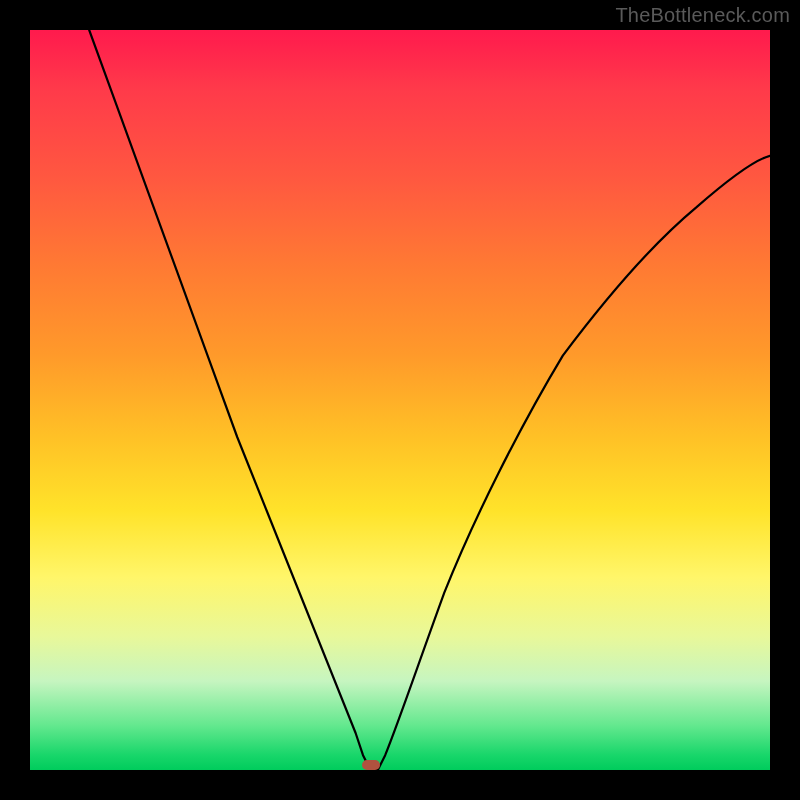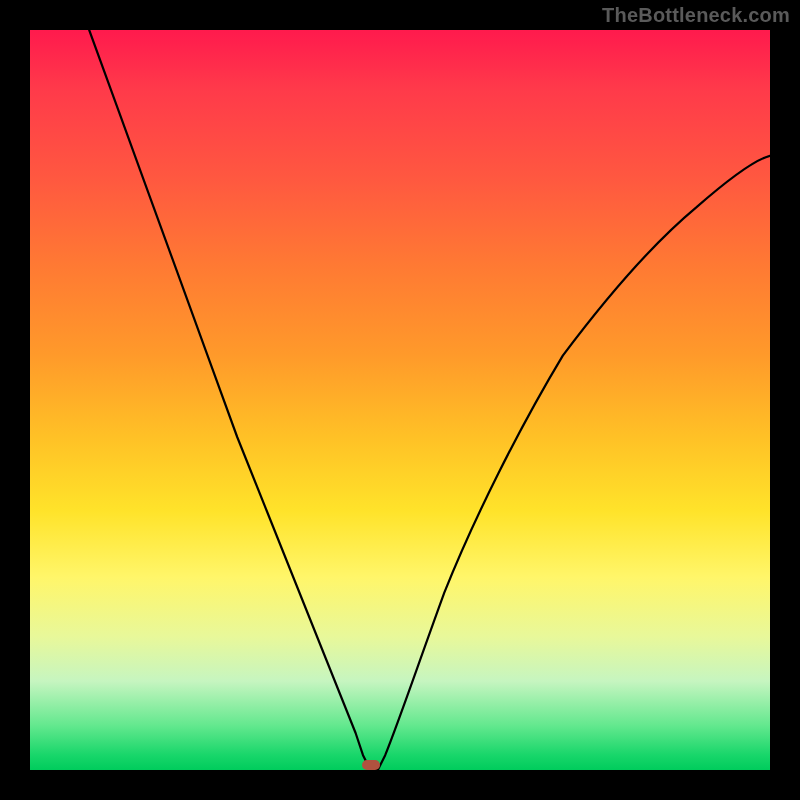--- a/index.html
+++ b/index.html
@@ -57,21 +57,21 @@
     fill: #b0523f;
     stroke: none;
   }
   .watermark {
     position: absolute;
     top: 4px;
     right: 10px;
     color: #5a5a5a;
     font-size: 20px;
     letter-spacing: 0.2px;
-    font-weight: 700;
+    font-weight: 400;
     user-select: none;
   }
 </style>
 </head>
 <body>
 
 <div class="frame">
 
   <div class="watermark">TheBottleneck.com</div>
 

